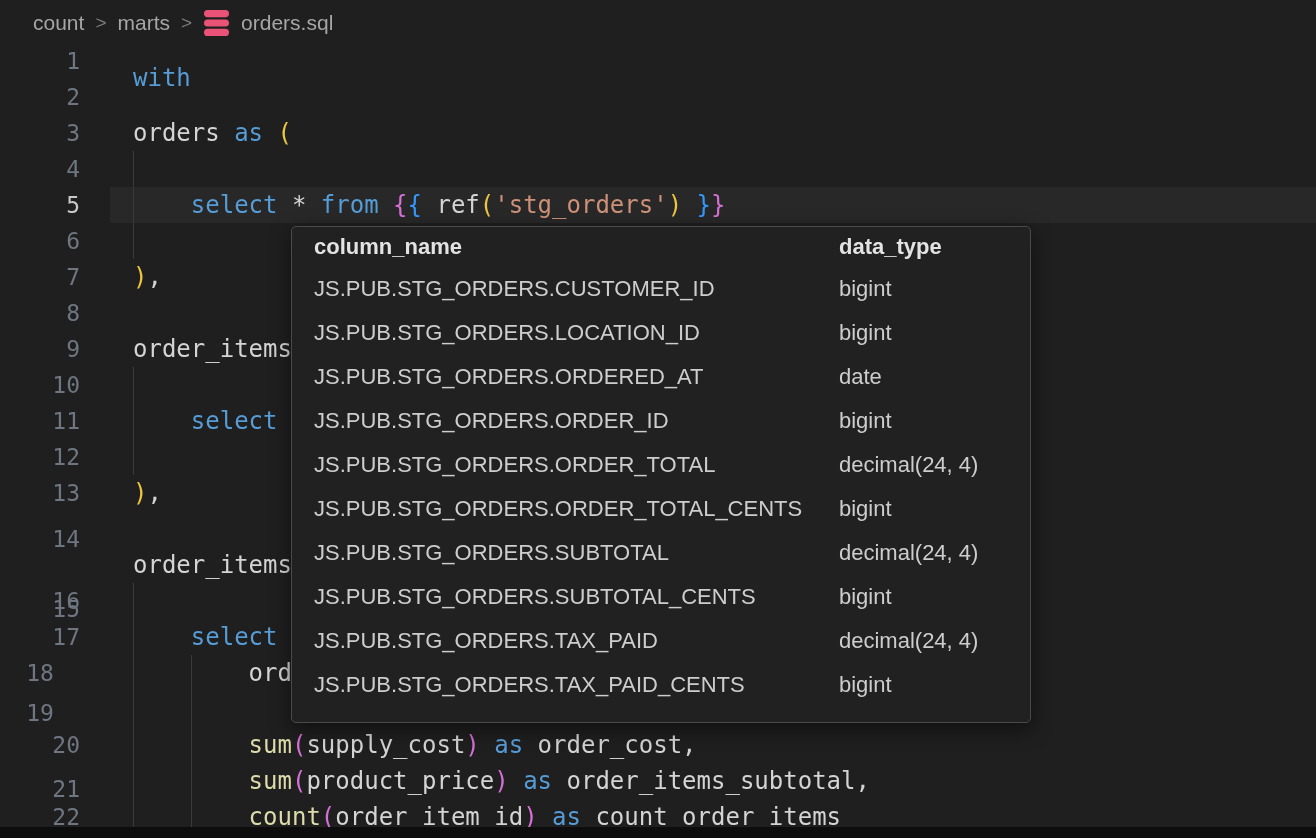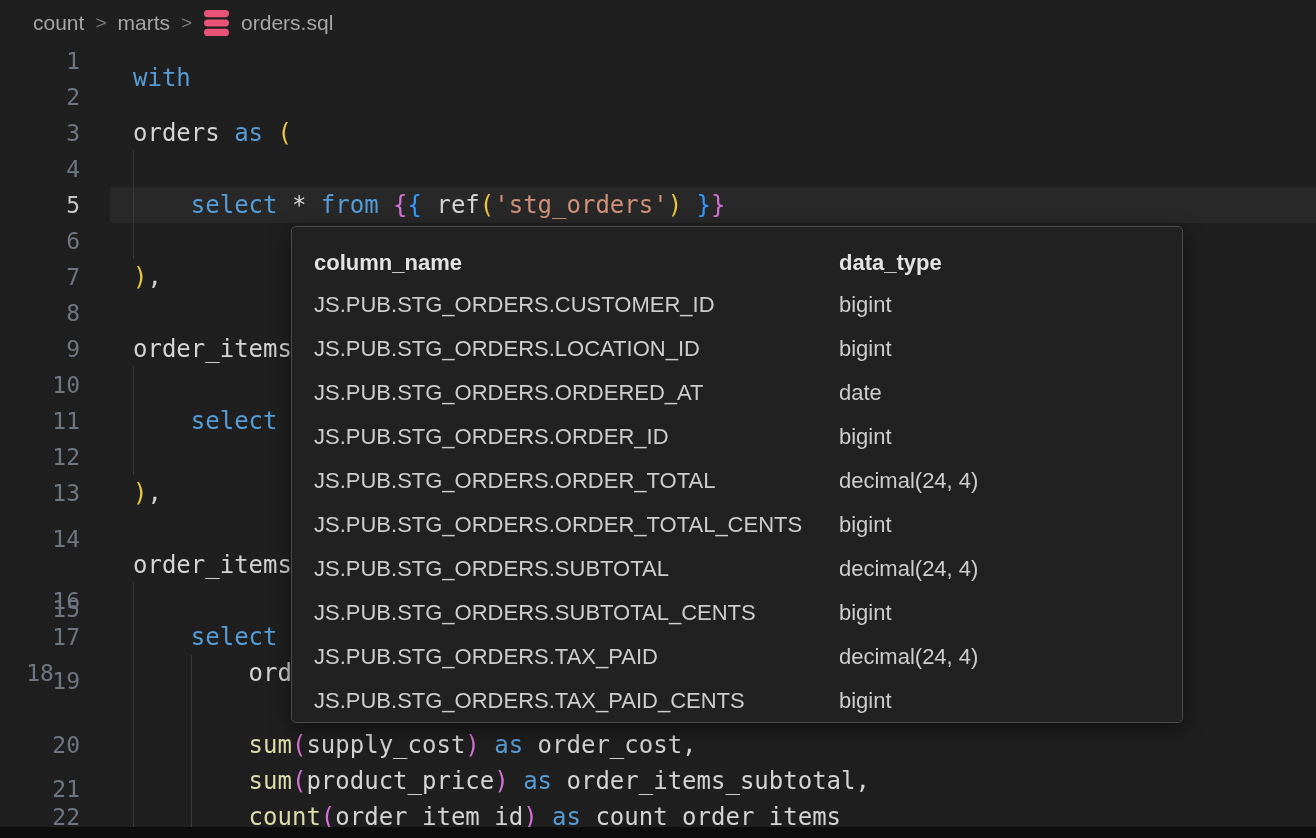--- a/index.html
+++ b/index.html
@@ -38,26 +38,26 @@
   }
   .tk-kw{color:var(--c-kw,#569cd6);}
   .tk-id{color:var(--c-id,#d4d4d4);}
   .tk-fn{color:var(--c-fn,#dcdcaa);}
   .tk-str{color:var(--c-str,#ce9178);}
   .tk-b1{color:var(--c-b1,#edc53f);}
   .tk-b2{color:var(--c-b2,#d670d6);}
   .tk-b3{color:var(--c-b3,#3399ff);}
   
   .popup{
-    position:absolute;left:291px;top:226px;width:892px;height:497px;
+    position:absolute;left:291px;top:226px;width:740px;height:497px;
     background:var(--popup-bg,#212121);
     border:1px solid var(--popup-border,#4a4a4a);
     border-radius:5px;box-sizing:border-box;
     box-shadow:0 6px 20px rgba(0,0,0,.5);
-    padding-top:16px;z-index:10;overflow:hidden;
+    padding-top:0;z-index:10;overflow:hidden;
     font-size:22px;color:var(--popup-text,#cdcdcd);
   }
   .popup-row{display:flex;align-items:center;height:44px;padding:0 22px;}
   .popup-row .col-name{width:525px;flex:none;overflow:hidden;white-space:nowrap;}
   .popup-row .col-type{flex:1;white-space:nowrap;}
   .popup-header{height:40px;font-weight:bold;color:var(--popup-header,#e3e3e3);}
   
   .bottom-strip{
     position:absolute;left:0;top:827px;width:1316px;height:11px;
     background:var(--strip,#0d0d0d);z-index:20;
@@ -101,21 +101,21 @@
         <div class="gutter-num" style="top: 331px;">9</div>
         <div class="gutter-num" style="top: 367px;">10</div>
         <div class="gutter-num" style="top: 403px;">11</div>
         <div class="gutter-num" style="top: 439px;">12</div>
         <div class="gutter-num" style="top: 475px;">13</div>
         <div class="gutter-num" style="top: 521px;">14</div>
         <div class="gutter-num" style="top: 547px; margin-top: 44px;">15</div>
         <div class="gutter-num" style="top: 583px;">16</div>
         <div class="gutter-num" style="top: 619px;">17</div>
         <div class="gutter-num" style="top: 655px; text-align: center;">18</div>
-        <div class="gutter-num" style="top: 663px;">19</div>
+        <div class="gutter-num" style="top: 695px; text-align: center;">19</div>
         <div class="gutter-num" style="top: 727px;">20</div>
         <div class="gutter-num" style="top: 763px; margin-top: 8px;">21</div>
         <div class="gutter-num" style="top: 799px; text-decoration: underline;">22</div>
       </div>
     <div id="code">
         <div class="code-line" style="top: 60px;"><span class="tk-kw">with</span></div>
         <div class="code-line" style="top: 79px;"></div>
         <div class="code-line" style="top: 115px;"><span class="tk-id">orders </span><span class="tk-kw">as</span><span class="tk-id"> </span><span class="tk-b1">(</span></div>
         <div class="code-line" style="top: 151px;"></div>
         <div class="code-line" style="top: 187px;"><span class="tk-id">    </span><span class="tk-kw">select</span><span class="tk-id"> * </span><span class="tk-kw">from</span><span class="tk-id"> </span><span class="tk-b2">{</span><span class="tk-b3">{</span><span class="tk-id"> ref</span><span class="tk-b1">(</span><span class="tk-str">'stg_orders'</span><span class="tk-b1">)</span><span class="tk-id"> </span><span class="tk-b3">}</span><span class="tk-b2">}</span></div>

